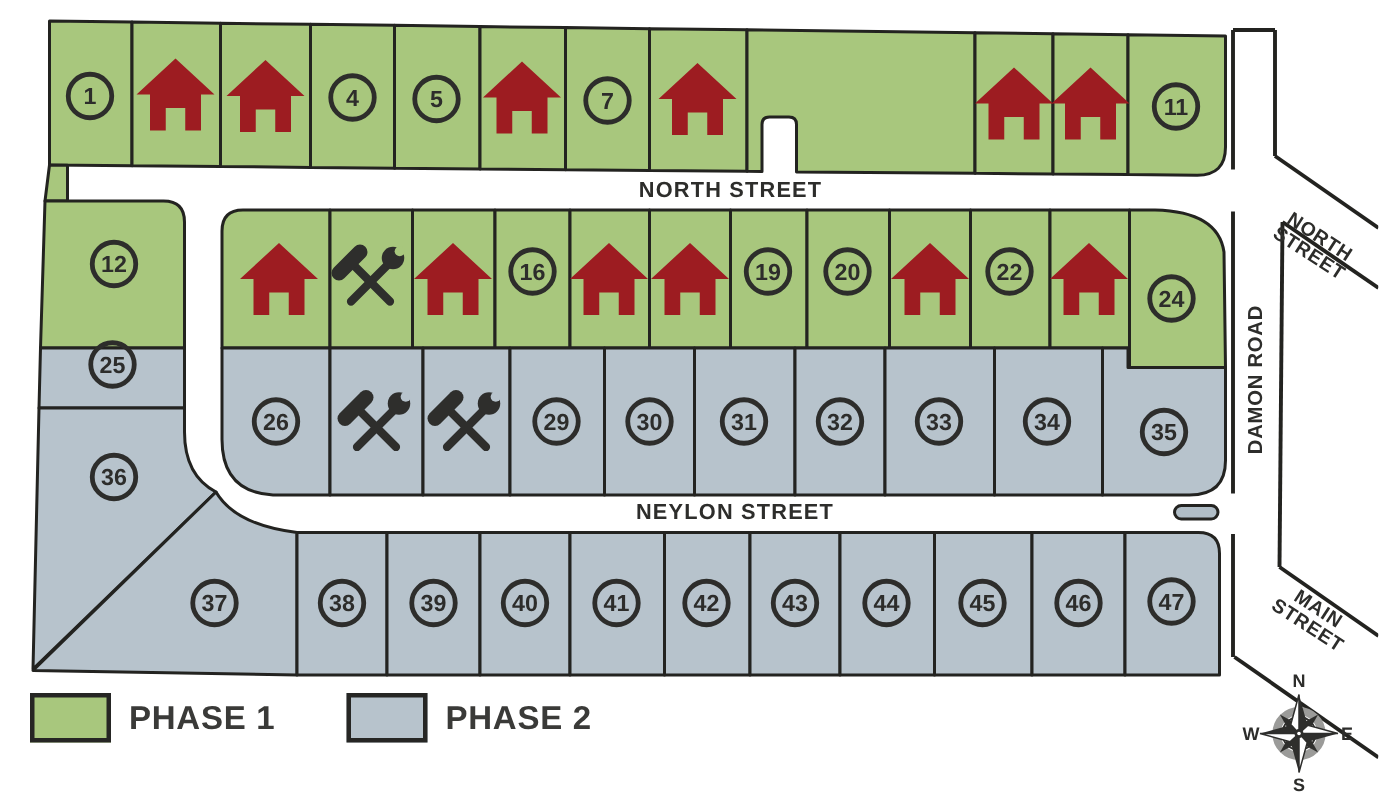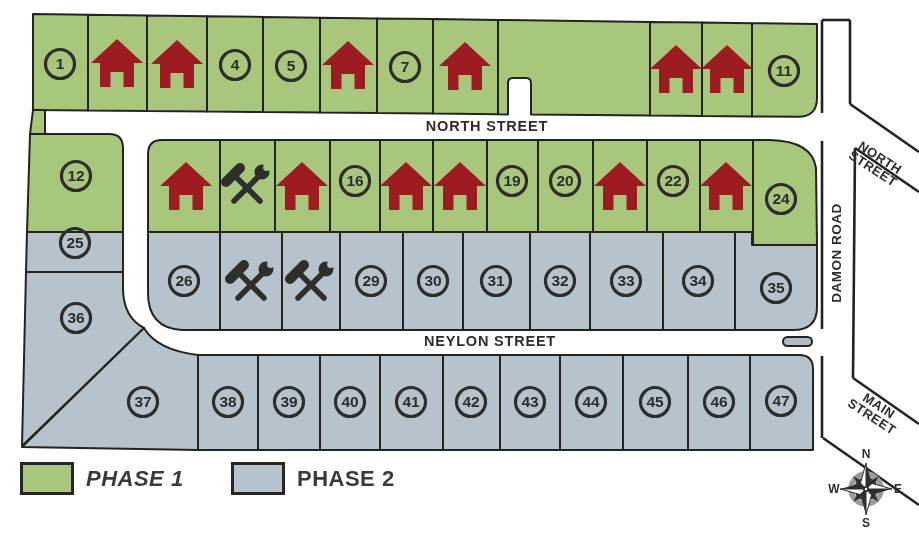--- a/index.html
+++ b/index.html
@@ -275,21 +275,21 @@
         <polygon points="0,-26 -5.5,-6 0,0" fill="#ffffff" stroke="#2e2e2c" stroke-width="1" transform="rotate(270)"></polygon>
         <circle cx="0" cy="0" r="3" fill="#2e2e2c"></circle>
         <circle cx="0" cy="0" r="1.2" fill="#ffffff"></circle>
         <text x="0" y="-31" text-anchor="middle" font-size="12" fill="#2d2d2b">N</text>
         <text x="0" y="38" text-anchor="middle" font-size="12" fill="#2d2d2b">S</text>
         <text x="-32" y="4" text-anchor="middle" font-size="12" fill="#2d2d2b">W</text>
         <text x="32" y="4" text-anchor="middle" font-size="12" fill="#2d2d2b">E</text>
       </g>
     </svg>
 
-  <div class="legend-item" style="left:20px;font-style:italic;">
+  <div class="legend-item" style="left:20px;">
     <span class="swatch" style="background: rgb(168, 199, 125);"></span>
     <span class="legend-label">PHASE 1</span>
   </div>
   <div class="legend-item" style="left:195px;padding-left:36px;">
     <span class="swatch" style="background: rgb(183, 195, 204);"></span>
     <span class="legend-label">PHASE 2</span>
   </div>
 </div>
 
 </body></html>

